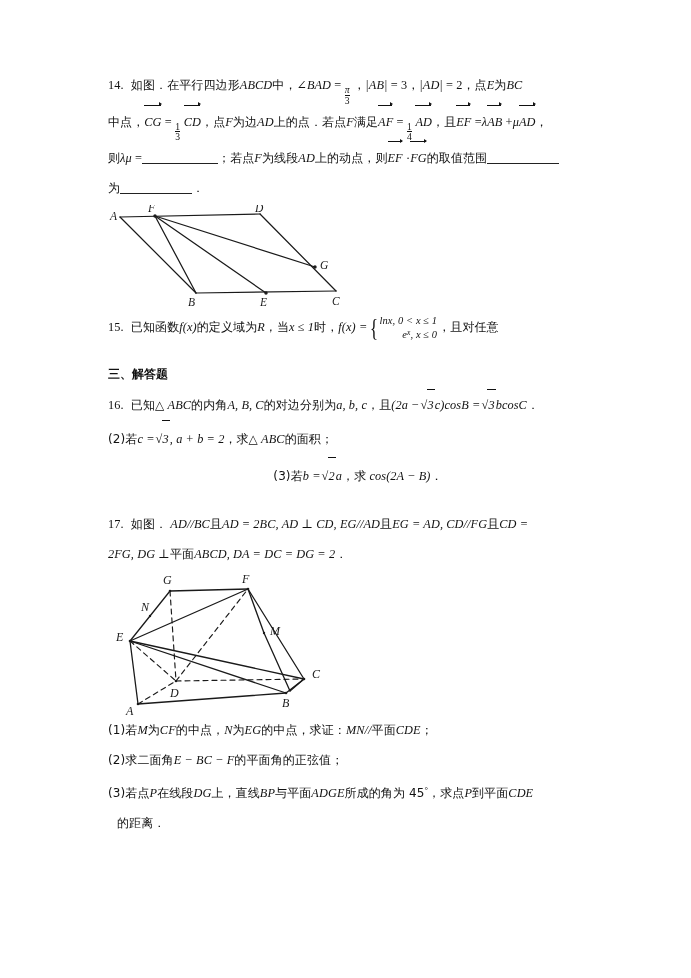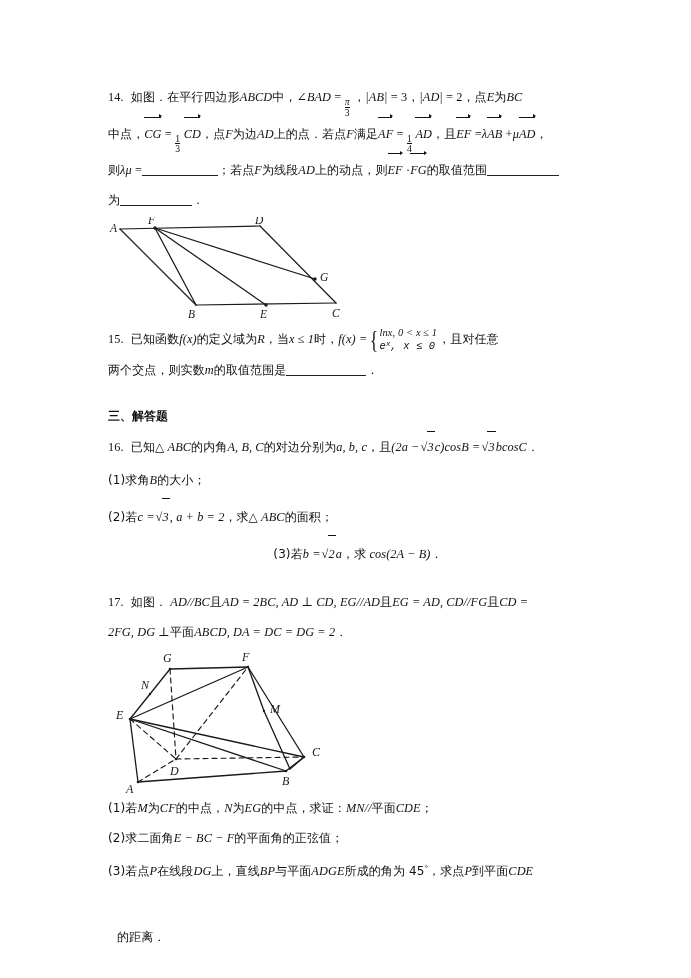--- a/index.html
+++ b/index.html
@@ -16,21 +16,21 @@
     overflow: hidden;
   }
   .page {
     position: absolute;
     inset: 0;
     padding: 0;
   }
   .content {
     position: absolute;
     left: 108px;
-    top: 82px;
+    top: 70px;
     width: 500px;
   }
 
   .qline {
     font-size: 12.3px;
     line-height: 30px;
     letter-spacing: 0.1px;
     white-space: nowrap;
   }
 
@@ -94,21 +94,21 @@
     font-family: "Liberation Serif", serif;
     transform: scaleX(0.7);
     margin-right: -1px;
   }
   .cases .rows {
     display: inline-flex;
     flex-direction: column;
     font-size: 0.85em;
     line-height: 1.22;
   }
-  .cases .rows .r2 { text-align: left; font-family: Liberation Mono, monospace; }
+  .cases .rows .r2 { text-align: right; }
 
   .sect {
     font-family: "DejaVu Sans", "Liberation Sans", sans-serif;
     font-size: 12.0px;
     font-weight: bold;
     line-height: 30px;
   }
 
   .sup { font-size: 0.72em; vertical-align: 0.45em; }
 
@@ -189,34 +189,28 @@
       <span class="cjk">已知函数</span><span class="it">f(x)</span><span class="cjk">的定义域为</span><span class="it">R</span><span class="cjk">，当</span><span class="it">x ≤ 1</span><span class="cjk">时，</span><span class="it">f(x) =</span><span class="cases">
           <span class="brace">{</span>
           <span class="rows">
             <span class="it r1">lnx, 0 &lt; x ≤ 1</span>
             <span class="it r2"><span>e</span><span class="sup">x</span><span>, x ≤ 0</span></span>
           </span>
         </span><span class="cjk">，且对任意</span>
     </div>
 
 
-    <div class="qline">
-      <span class="cjk">两个交点，则实数</span><span class="it">m</span><span class="cjk">的取值范围是</span><span class="blank" style="width:80px"></span><span class="cjk">．</span>
-    </div>
 
     <div class="sect" style="margin-top:16px;">三、解答题</div>
 
     <div class="qline">
       <span class="num">16.</span>
       <span class="cjk">已知△</span> <span class="it">ABC</span><span class="cjk">的内角</span><span class="it">A, B, C</span><span class="cjk">的对边分别为</span><span class="it">a, b, c</span><span class="cjk">，且</span><span class="it">(2a −</span><span class="sqrt"><span class="rad">√</span><span class="rand it">3</span></span><span class="it">c)cosB =</span><span class="sqrt"><span class="rad">√</span><span class="rand it">3</span></span><span class="it">bcosC</span><span class="cjk">．</span>
     </div>
 
-    <div class="qline" style="line-height:36px;">
-      <span class="cjk">(1)求角</span><span class="it">B</span><span class="cjk">的大小；</span>
-    </div>
 
     <div class="qline" style="line-height:36px;">
       <span class="cjk">(2)若</span><span class="it">c =</span><span class="sqrt"><span class="rad">√</span><span class="rand it">3</span></span><span class="it">, a + b = 2</span><span class="cjk">，求△</span> <span class="it">ABC</span><span class="cjk">的面积；</span>
     </div>
 
     <div class="qline" style="line-height:36px;text-align:center;">
       <span class="cjk">(3)若</span><span class="it">b =</span><span class="sqrt"><span class="rad">√</span><span class="rand it">2</span></span><span class="it">a</span><span class="cjk">，求</span> <span class="it">cos(2A − B)</span><span class="cjk">．</span>
     </div>
 
     <div class="qline" style="margin-top:15px;">
@@ -283,18 +277,18 @@
     </div>
 
     <div class="qline">
       <span class="cjk">(2)求二面角</span><span class="it">E − BC − F</span><span class="cjk">的平面角的正弦值；</span>
     </div>
 
     <div class="qline">
       <span class="cjk">(3)若点</span><span class="it">P</span><span class="cjk">在线段</span><span class="it">DG</span><span class="cjk">上，直线</span><span class="it">BP</span><span class="cjk">与平面</span><span class="it">ADGE</span><span class="cjk">所成的角为 45</span><span class="sup">°</span><span class="cjk">，求点</span><span class="it">P</span><span class="cjk">到平面</span><span class="it">CDE</span>
     </div>
 
-    <div class="qline" style="padding-left:9px;margin-top:36px;">
+    <div class="qline" style="padding-left:9px;">
       <span class="cjk">的距离．</span>
     </div>
 
   </div>
 </div>
 
 </body></html>

